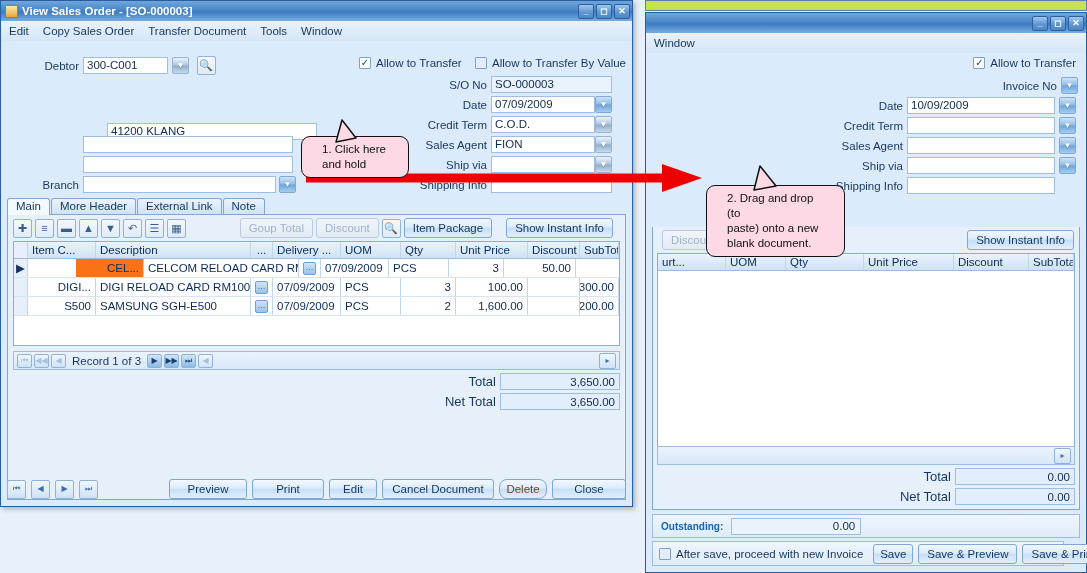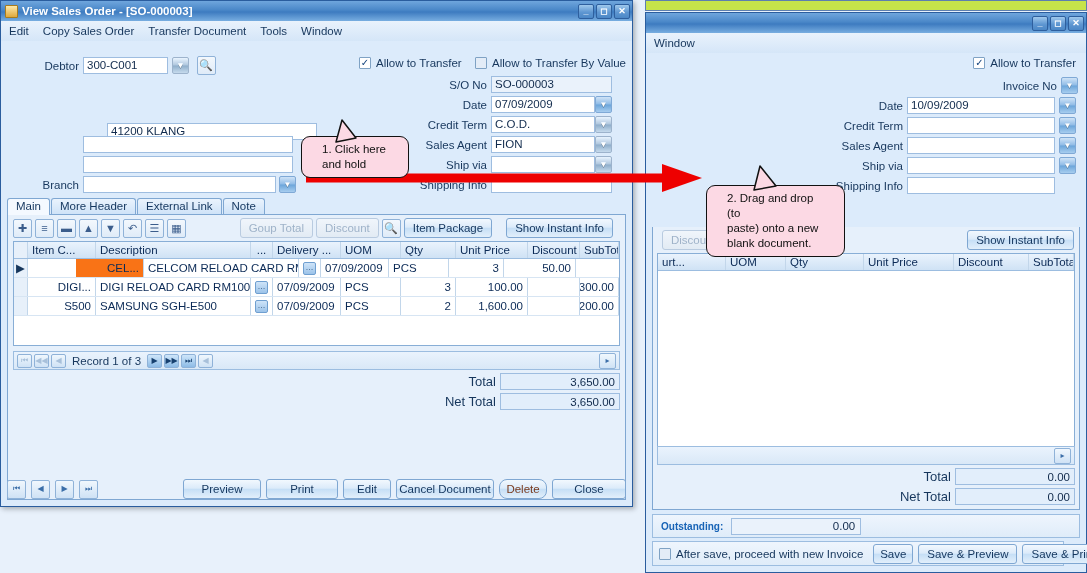--- a/index.html
+++ b/index.html
@@ -460,21 +460,21 @@
 
     <div class="btnrowL">
       <span class="nb" style="width:19px;height:19px;">⏮</span>
       <span class="nb" style="width:19px;height:19px;">◀</span>
       <span class="nb" style="width:19px;height:19px;">▶</span>
       <span class="nb" style="width:19px;height:19px;">⏭</span>
       <span class="sep"></span>
       <span class="btn" style="width:78px;">Preview</span>
       <span class="btn" style="width:72px;">Print</span>
       <span class="btn" style="width:48px;">Edit</span>
-      <span class="btn" style="width:98px;">Cancel Document</span>
+      <span class="btn" style="width:112px;">Cancel Document</span>
       <span class="btn del" style="width:48px;">Delete</span>
       <span class="btn" style="width:74px;">Close</span>
     </div>
 
   </div>
 </div>
 
 <svg class="tail" style="left:330px; top:118px; width:32px; height:26px;" viewBox="0 0 32 26">
   <polygon points="6,24 12,2 26,20" fill="#fcd9e4" stroke="#111" stroke-width="1.5" stroke-linejoin="round"></polygon>
 </svg>

